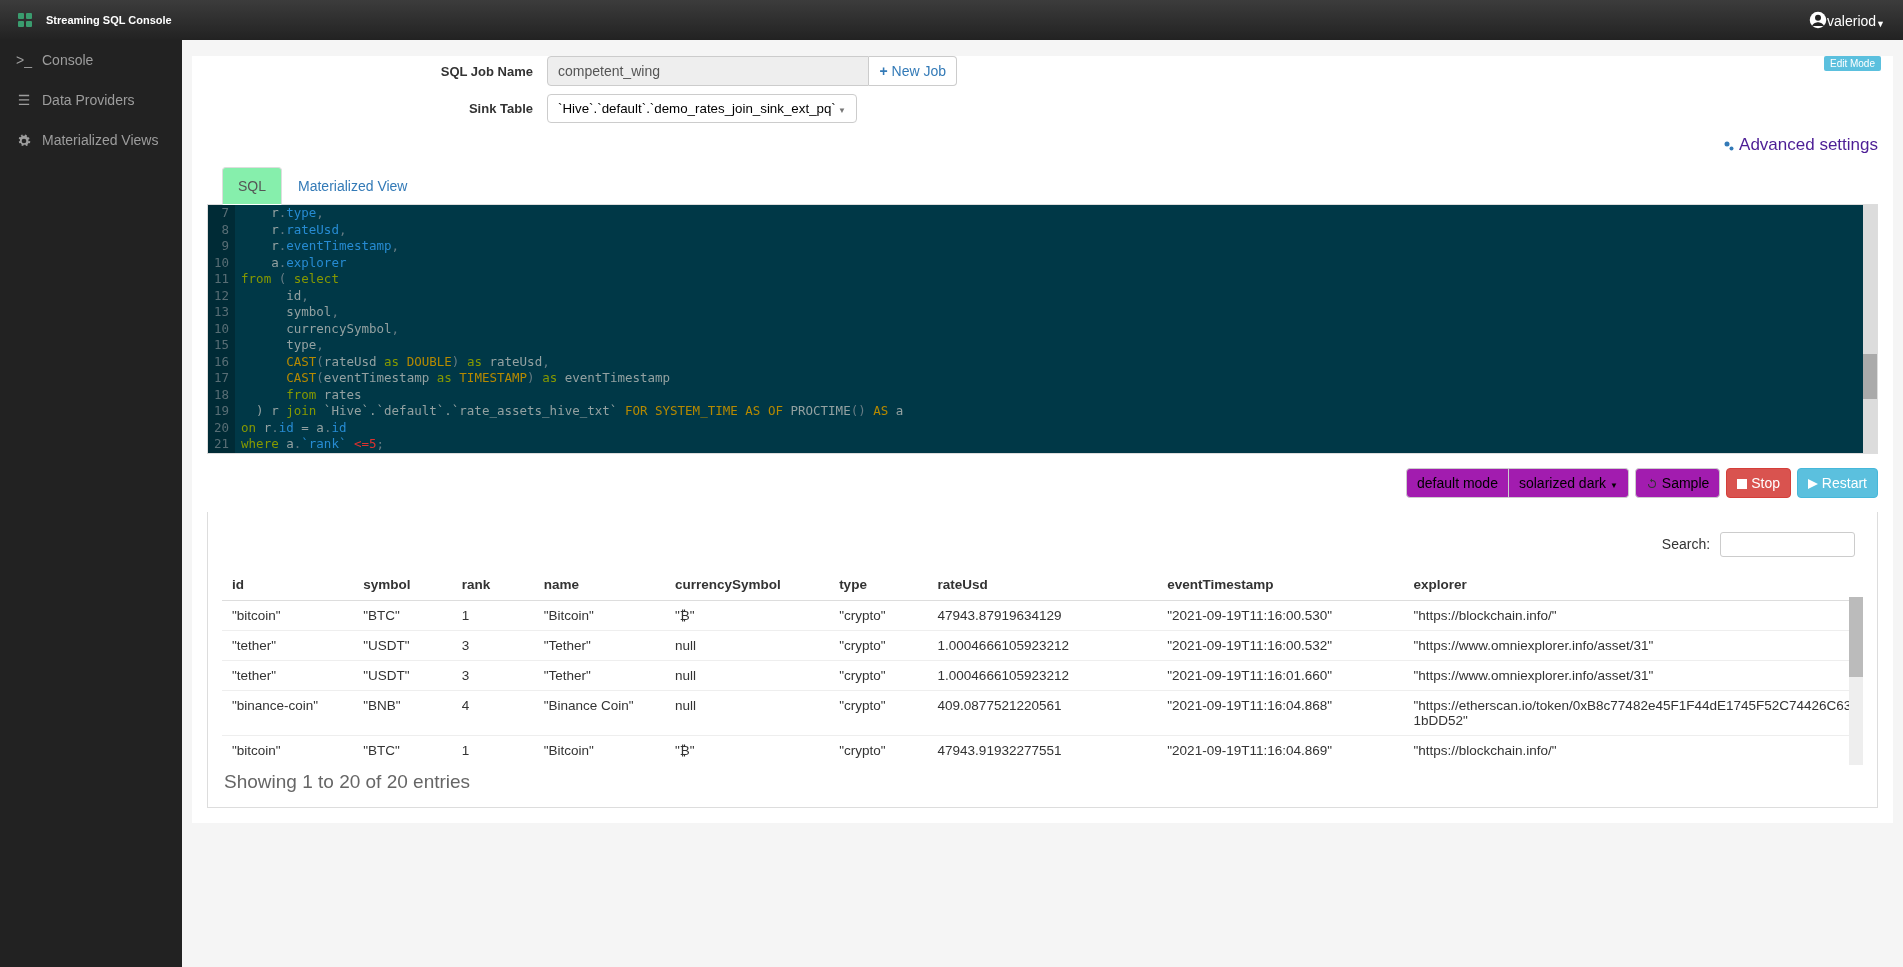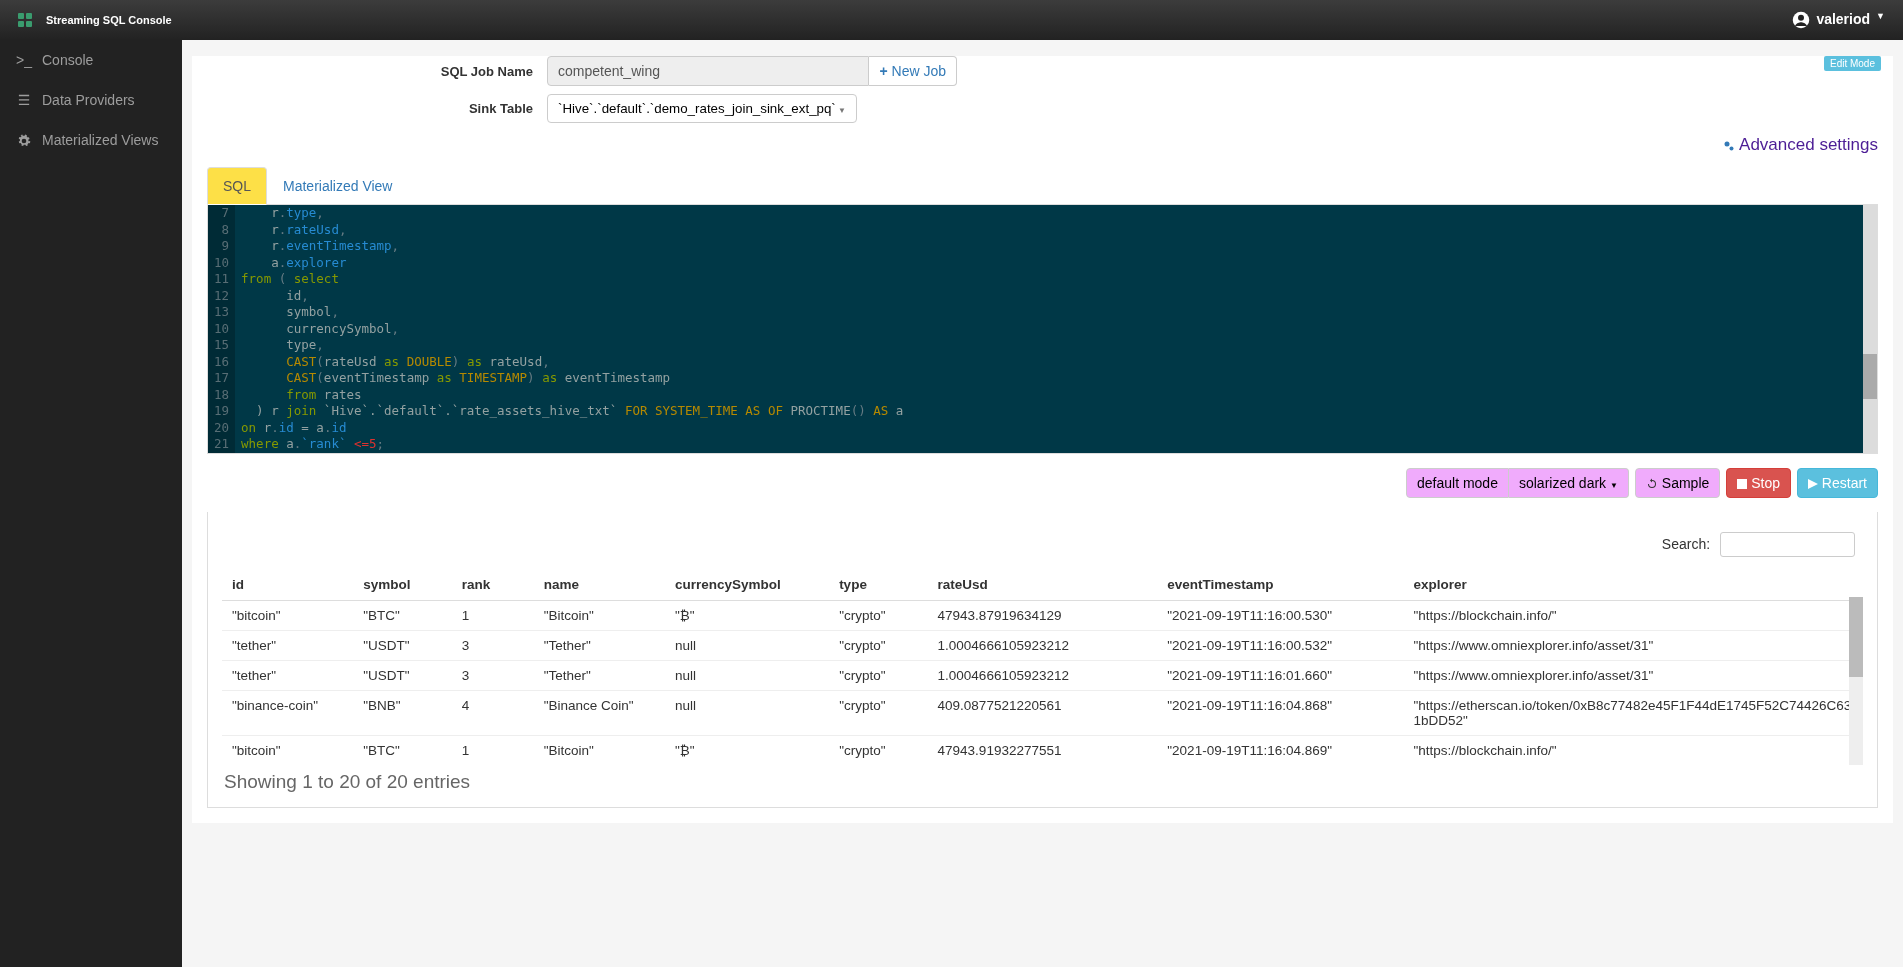--- a/index.html
+++ b/index.html
@@ -4,21 +4,21 @@
 <style>
   * { box-sizing: border-box; margin: 0; padding: 0; }
   body { font-family: "Helvetica Neue", Helvetica, Arial, sans-serif; font-size: 14px; background: #f5f5f5; color: #333; }
   
   
   .topbar { background: linear-gradient(#3c3c3c, #222); height: 40px; display: flex; align-items: center; justify-content: space-between; padding: 0 18px; color: #fff; }
   .topbar-left { display: flex; align-items: center; gap: 10px; }
   .topbar-logo { width: 18px; height: 14px; display: inline-flex; flex-wrap: wrap; gap: 2px; }
   .topbar-logo span { width: 6px; height: 6px; background: #3a9c6e; border-radius: 1px; }
   .topbar-title { font-weight: bold; font-size: 11px; }
-  .topbar-user { display: flex; align-items: flex-start; gap: 6px; cursor: pointer; font-weight: bold; }
+  .topbar-user { display: flex; align-items: flex-end; cursor: pointer; font-weight: normal; }
   .topbar-user .caret { font-size: 9px; }
   
   
   .sidebar { position: fixed; top: 40px; left: 0; width: 182px; bottom: 0; background: #222; color: #9d9d9d; }
   .sidebar-item { display: flex; align-items: center; gap: 10px; padding: 12px 16px; cursor: pointer; }
   .sidebar-icon { width: 16px; text-align: center; }
   
   
   .main { margin-left: 182px; padding: 8px 10px 20px 10px; }
   .panel { background: #fff; padding: 0 15px 15px 15px; position: relative; }
@@ -32,21 +32,21 @@
   .btn { padding: 6px 10px; background: #fff; border: 1px solid #ccc; cursor: pointer; font-size: 14px; border-radius: 4px; }
   .btn.addon { border-left: none; border-radius: 0 4px 4px 0; color: #337ab7; }
   .dropdown-btn { background: #fff; border: 1px solid #ccc; padding: 6px 10px; border-radius: 4px; cursor: pointer; }
   .dropdown-btn::after { content: " ▼"; font-size: 8px; color: #777; }
   
   .adv-link { text-align: right; color: #4c1d95; margin: 12px 0; font-size: 17px; cursor: pointer; }
   
   
   .tabs { display: flex; border-bottom: 1px solid #ddd; }
   .tab { padding: 10px 15px; color: #337ab7; cursor: pointer; border: 1px solid transparent; border-bottom: none; }
-  .tab.active { color: #555; border-color: #ddd; border-bottom: 1px solid #fff; margin-bottom: -1px; background: #fde047; border-radius: 4px 4px 0 0; }
+  .tab.active { color: #555; border-color: #ddd; border-bottom: 1px solid #fff; margin-bottom: -1px; background: #86efac; border-radius: 4px 4px 0 0; margin-left: 15px; }
   
   .tab-body { border: 1px solid #ddd; border-top: none; padding: 14px; }
   
   
   .editor-wrap { position: relative; }
   .editor { background: #003847; color: #93a1a1; font-family: Consolas, monospace; font-size: 12.5px; line-height: 16.5px; display: flex; }
   .gutter { background: #002b36; color: #586e75; text-align: right; padding: 0 6px; user-select: none; }
   .gutter div { height: 16.5px; }
   .codelines { padding: 0 6px; flex: 1; white-space: pre; overflow: hidden; }
   .codelines div { height: 16.5px; }
@@ -54,21 +54,21 @@
   .fn { color: #268bd2; }
   .type2 { color: #b58900; }
   .ident { color: #93a1a1; }
   .punct { color: #657b83; }
   .op { color: #dc322f; }
   .editor-scroll { position: absolute; right: 0; top: 0; bottom: 0; width: 14px; background: #dcdcdc; }
   .editor-scroll .thumb { position: absolute; right: 0; top: 60%; height: 45px; width: 14px; background: #aaa; }
   
   
   .actions { display: flex; justify-content: flex-end; gap: 6px; margin: 14px 0; }
-  .btn-default { background: #f0abfc; border: 1px solid #ccc; }
+  .btn-default { background: #a21caf; border: 1px solid #ccc; }
   .btn-danger { background: #d9534f; color: #fff; border: 1px solid #d43f3a; }
   .btn-info { background: #5bc0de; color: #fff; border: 1px solid #46b8da; }
   .btn-group { display: flex; }
   .btn-group .btn { border-radius: 0; }
   .btn-group .btn:first-child { border-radius: 4px 0 0 4px; }
   .btn-group .btn:last-child { border-radius: 0 4px 4px 0; border-left: none; }
   
   
   .results-search { text-align: right; padding: 6px 8px 12px 0; }
   .results-search input { border: 1px solid #ccc; border-radius: 3px; padding: 4px 6px; width: 135px; margin-left:6px;}

